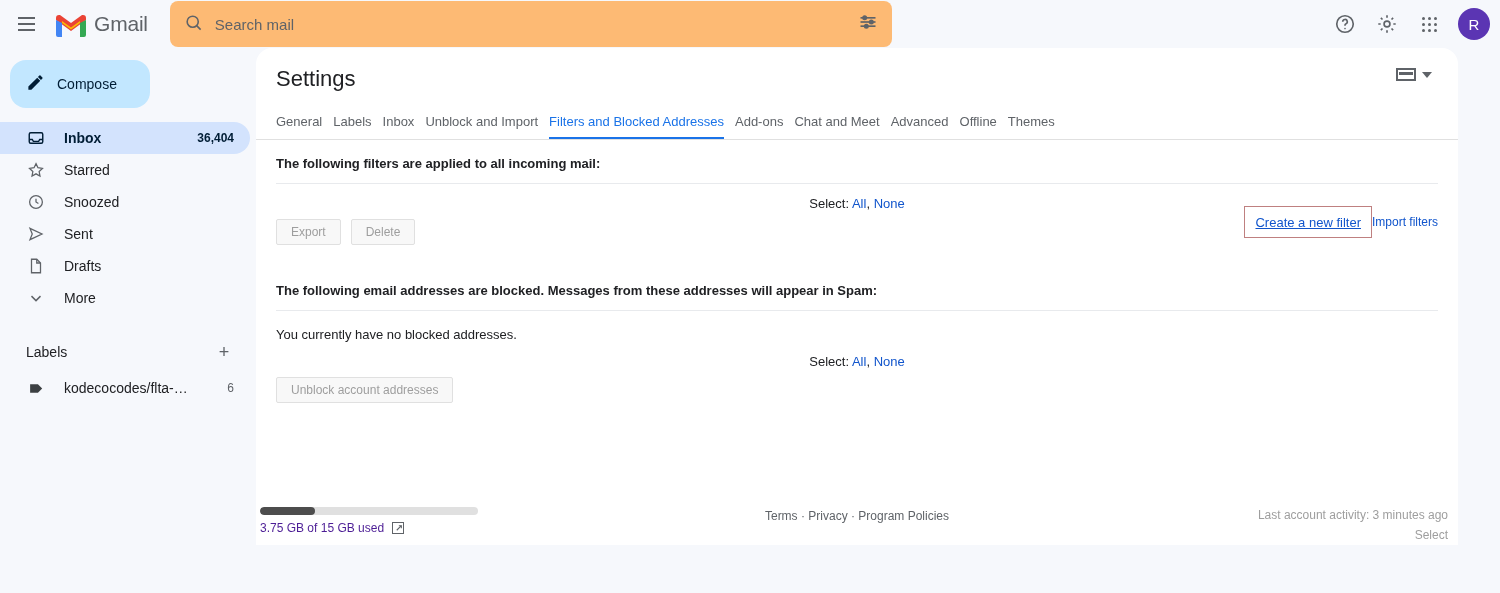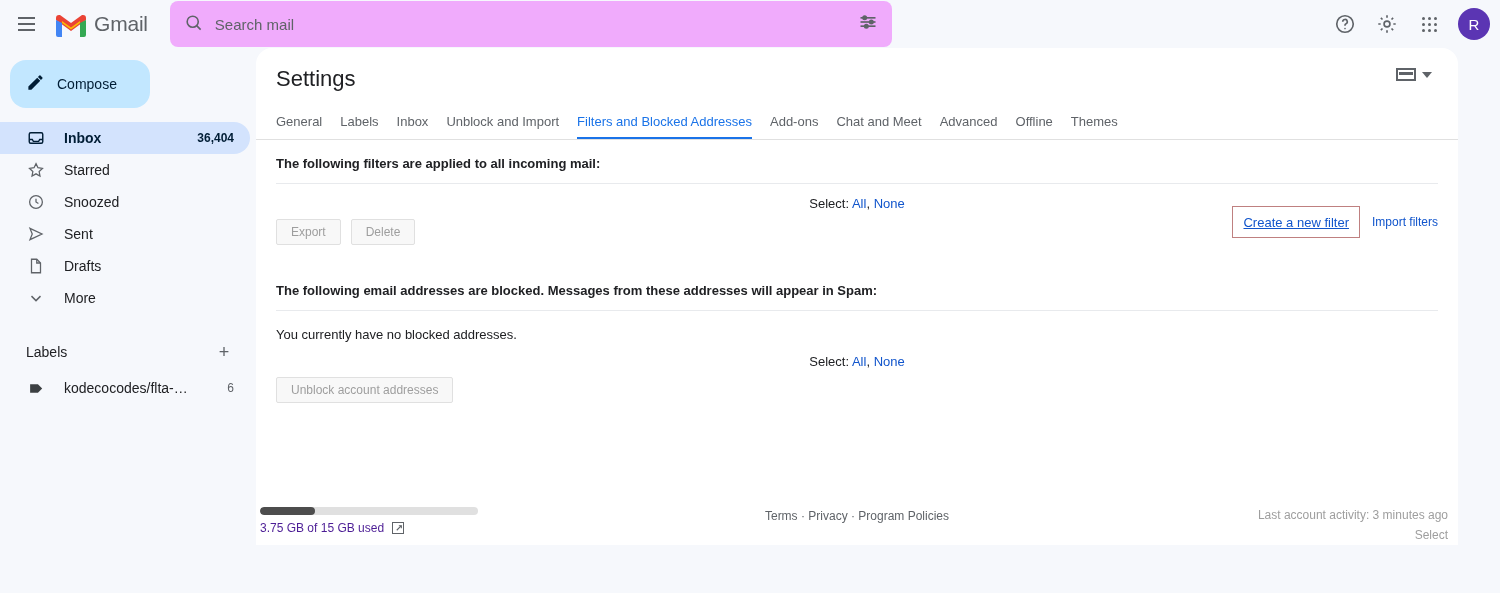--- a/index.html
+++ b/index.html
@@ -22,21 +22,21 @@
   }
   .hamburger span { display: block; width: 17px; height: 2px; background: #5f6368; }
   .gmail-logo { display: flex; align-items: center; margin-left: 8px; cursor: pointer; }
   .gmail-mark { width: 34px; height: 26px; position: relative; }
   .gmail-word {
     font-size: 21px; color: #5f6368; margin-left: 6px;
     letter-spacing: -0.2px; font-family: "Liberation Sans", sans-serif;
   }
   .search-wrap {
     margin-left: 22px; width: 722px; height: 46px;
-    background: #f0abfc; border-radius: 8px;
+    background: #fdba74; border-radius: 8px;
     display: flex; align-items: center; padding: 0 14px;
   }
   .search-input {
     flex: 1; border: none; outline: none; background: transparent;
     font-size: 15px; color: #202124; margin-left: 12px;
     font-family: "Liberation Sans", sans-serif;
   }
   .search-input::placeholder { color: #5f6368; }
   .topbar-right {
     position: absolute; right: 10px; top: 0; height: 48px;
@@ -93,21 +93,21 @@
   .density-ctl {
     position: absolute; right: 26px; top: 20px; display: flex;
     align-items: center; gap: 6px; cursor: pointer;
   }
   .density-box { width: 20px; height: 13px; border: 2px solid #5f6368; }
   .density-box i { display: block; height: 3px; background: #5f6368; margin: 2px 1px 0 1px; }
   .caret { width: 0; height: 0; border-left: 5px solid transparent;
     border-right: 5px solid transparent; border-top: 6px solid #5f6368; }
 
   .tabs {
-    display: flex; align-items: flex-end; gap: 18px;
+    display: flex; align-items: flex-end; gap: 11px;
     padding: 0 20px; border-bottom: 1px solid #e0e0e0; height: 34px;
   }
   .tab {
     font-size: 13px; color: #5f6368; cursor: pointer;
     padding-bottom: 8px; border-bottom: 2px solid transparent; white-space: nowrap;
   }
   .tab.active { color: #1a73e8; border-bottom-color: #1a73e8; }
 
   .content { padding: 16px 20px 0 20px; position: relative; }
   .section-head {
@@ -119,21 +119,21 @@
   .btnrow { margin-top: 8px; display: flex; gap: 10px; }
   .gbtn {
     font-size: 12px; color: #9e9e9e; background: #f8f8f8;
     border: 1px solid #e0e0e0; border-radius: 2px;
     padding: 5px 14px; cursor: default;
     font-family: "Liberation Sans", sans-serif;
     text-align: right;
   }
   .actions-right {
     position: absolute; right: 20px; top: 66px;
-    display: flex; align-items: center; gap: 12px;
+    display: flex; align-items: center; 
   }
   .annot-box { border: 1px solid #bf8080; padding: 6px 10px; }
   .annot-box a { font-size: 13px; color: #15c; text-decoration: underline; cursor: pointer; }
   .plain-link { font-size: 12px; color: #15c; text-decoration: none; cursor: pointer; }
   .note { font-size: 13px; color: #202124; margin-top: 16px; }
 
   
   .footer { position: absolute; left: 256px; top: 495px; width: 1202px; height: 90px; }
   .storagebar {
     position: absolute; left: 4px; top: 12px; width: 218px; height: 8px;

